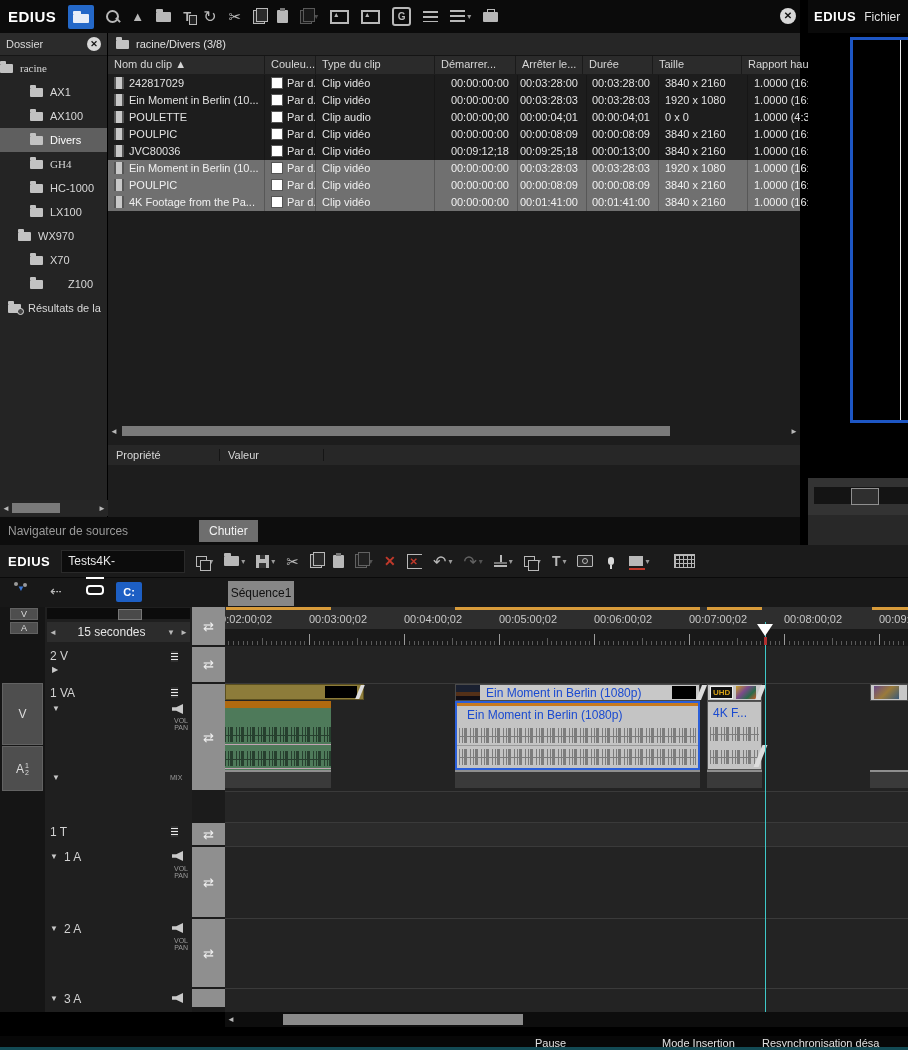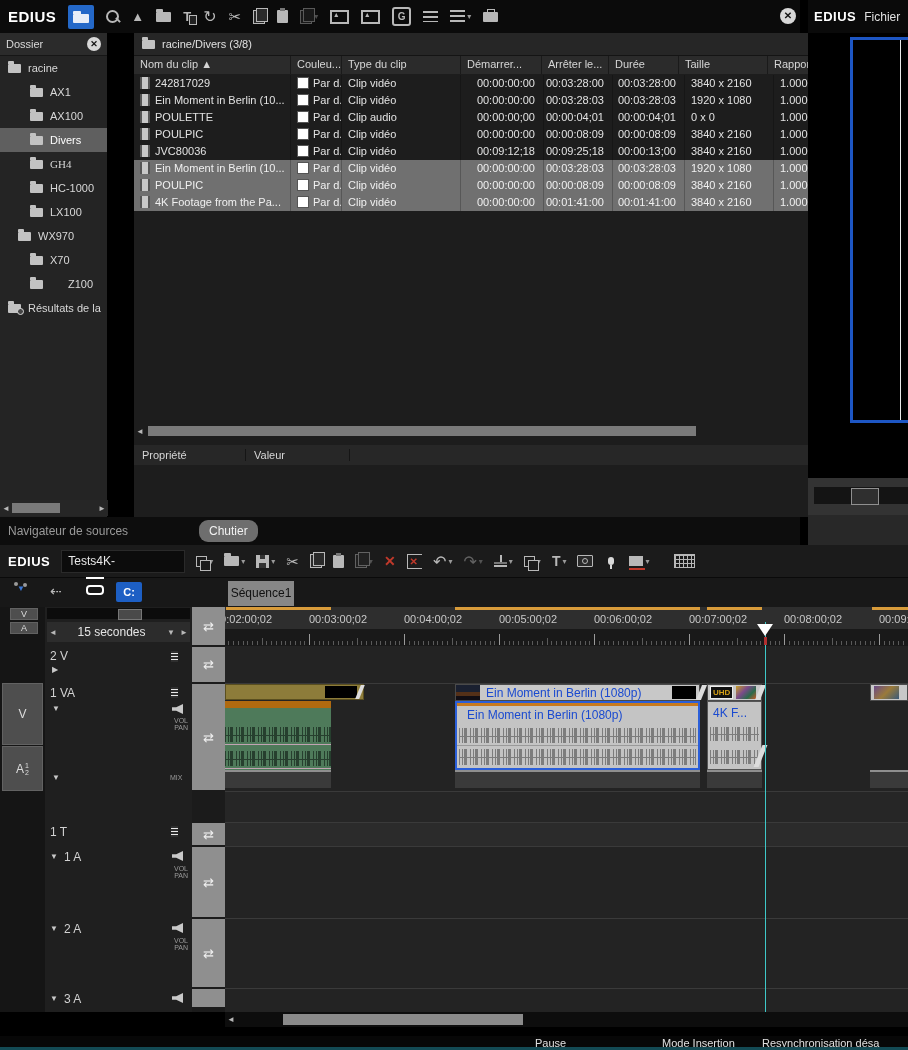--- a/index.html
+++ b/index.html
@@ -72,41 +72,41 @@
   .i-rip{border:1px solid #b8b8b8;border-right:none;padding:1px 4px 1px 2px;color:#c0392b;font-size:10px;font-weight:bold;}
 
   
   #bin-toolbar{left:0;top:0;width:800px;height:33px;background:#0b0b0b;gap:12px;padding-left:8px;}
   .logo{font-weight:bold;font-size:15px;color:#fff;letter-spacing:.5px;}
   #bin-sidebar{left:0;top:33px;width:108px;height:484px;background:#242424;border-right:1px solid #000;}
   .side-head{height:22px;background:#2b2b2b;display:flex;align-items:center;justify-content:space-between;
              padding:0 6px;color:#d8d8d8;border-bottom:1px solid #161616;}
   .tree-item{height:24px;display:flex;align-items:center;color:#d8d8d8;white-space:nowrap;overflow:hidden;}
   .tree-item.sel{background:#5f5f5f;color:#fff;}
-  #bin-main{left:108px;top:33px;width:692px;height:484px;background:#1d1d1d;margin-left:26px;}
+  #bin-main{left:108px;top:33px;width:692px;height:484px;background:#1d1d1d;}
   .crumb{height:22px;background:#262626;display:flex;align-items:center;gap:7px;padding-left:8px;
          color:#e0e0e0;border-bottom:1px solid #141414;}
   #grid-header{left:0;top:23px;width:692px;height:18px;background:#2b2b2b;display:flex;color:#d6d6d6;}
   .hcell{border-right:1px solid #1a1a1a;padding:2px 0 0 6px;white-space:nowrap;overflow:hidden;flex:0 0 auto;}
   #grid-rows{left:0;top:42px;width:692px;height:137px;}
   .grid-row{display:flex;height:17px;color:#e2e2e2;}
   .grid-row.sel{background:#707070;color:#f0f0f0;}
   .gcell{border-right:1px solid rgba(0,0,0,.22);padding:2px 0 0 6px;white-space:nowrap;overflow:hidden;flex:0 0 auto;}
   .gcell.num{text-align:right;padding-right:8px;padding-left:0;}
   .rowic{display:inline-block;width:10px;height:12px;margin-right:5px;vertical-align:-2px;
          background:linear-gradient(90deg,#555 0 2px,#c8c8c8 2px 8px,#555 8px 10px);}
   .swatch{display:inline-block;width:10px;height:10px;background:#fff;border:1px solid #555;
           margin-right:4px;vertical-align:-2px;}
   .sbar{background:#262626;display:flex;align-items:center;}
   .sarrow{color:#b8b8b8;font-size:8px;width:12px;text-align:center;}
   .sthumb{background:#7a7a7a;height:10px;}
   #bin-tabs{left:0;top:517px;width:800px;height:28px;background:#0d0d0d;}
   .tab-inactive{position:absolute;left:8px;top:7px;color:#9a9a9a;font-size:12px;}
   .tab-active{position:absolute;left:199px;top:3px;height:22px;padding:0 10px;background:#6e6e6e;
-              color:#f2f2f2;font-size:12px;line-height:22px;border-radius:9px;}
+              color:#f2f2f2;font-size:12px;line-height:22px;}
 
   
   #preview-win{left:808px;top:0;width:100px;height:545px;background:#000;overflow:hidden;}
   #pv-title{height:33px;background:#0a0a0a;display:flex;align-items:center;gap:8px;padding-left:6px;}
   #pv-frame{position:absolute;left:42px;top:37px;width:70px;height:380px;border:3px solid #1d56c4;background:#000;}
   #pv-slider{position:absolute;left:0;top:478px;width:100px;height:37px;background:#333;}
 
   
   #tl-win{left:0;top:545px;width:908px;height:505px;background:#1b1b1b;overflow:hidden;}
   #tl-row1{left:0;top:0;width:908px;height:33px;background:#1b1b1b;gap:11px;padding-left:8px;border-bottom:1px solid #0a0a0a;}
@@ -174,21 +174,21 @@
     <span class="i-case"></span>
     <span class="abs i-circx" style="left:780px;top:8px">✕</span>
   </div>
 
   <div class="abs" id="bin-sidebar">
     <div class="side-head">
       <span>Dossier</span>
       <span class="i-circx" style="width:14px;height:14px;line-height:14px;font-size:9px">✕</span>
     </div>
     <div id="tree">
-        <div class="tree-item" style="padding-left: 8px;">
+        <div class="tree-item" style=" font-family: Liberation Serif, serif;">
           <span class="i-folder sm" style="margin-right: 7px;"></span>
           <span>racine</span>
         </div>
         <div class="tree-item" style="padding-left: 30px;">
           <span class="i-folder sm" style="margin-right: 7px;"></span>
           <span>AX1</span>
         </div>
         <div class="tree-item" style="padding-left: 30px;">
           <span class="i-folder sm" style="margin-right: 7px;"></span>
           <span>AX100</span>

